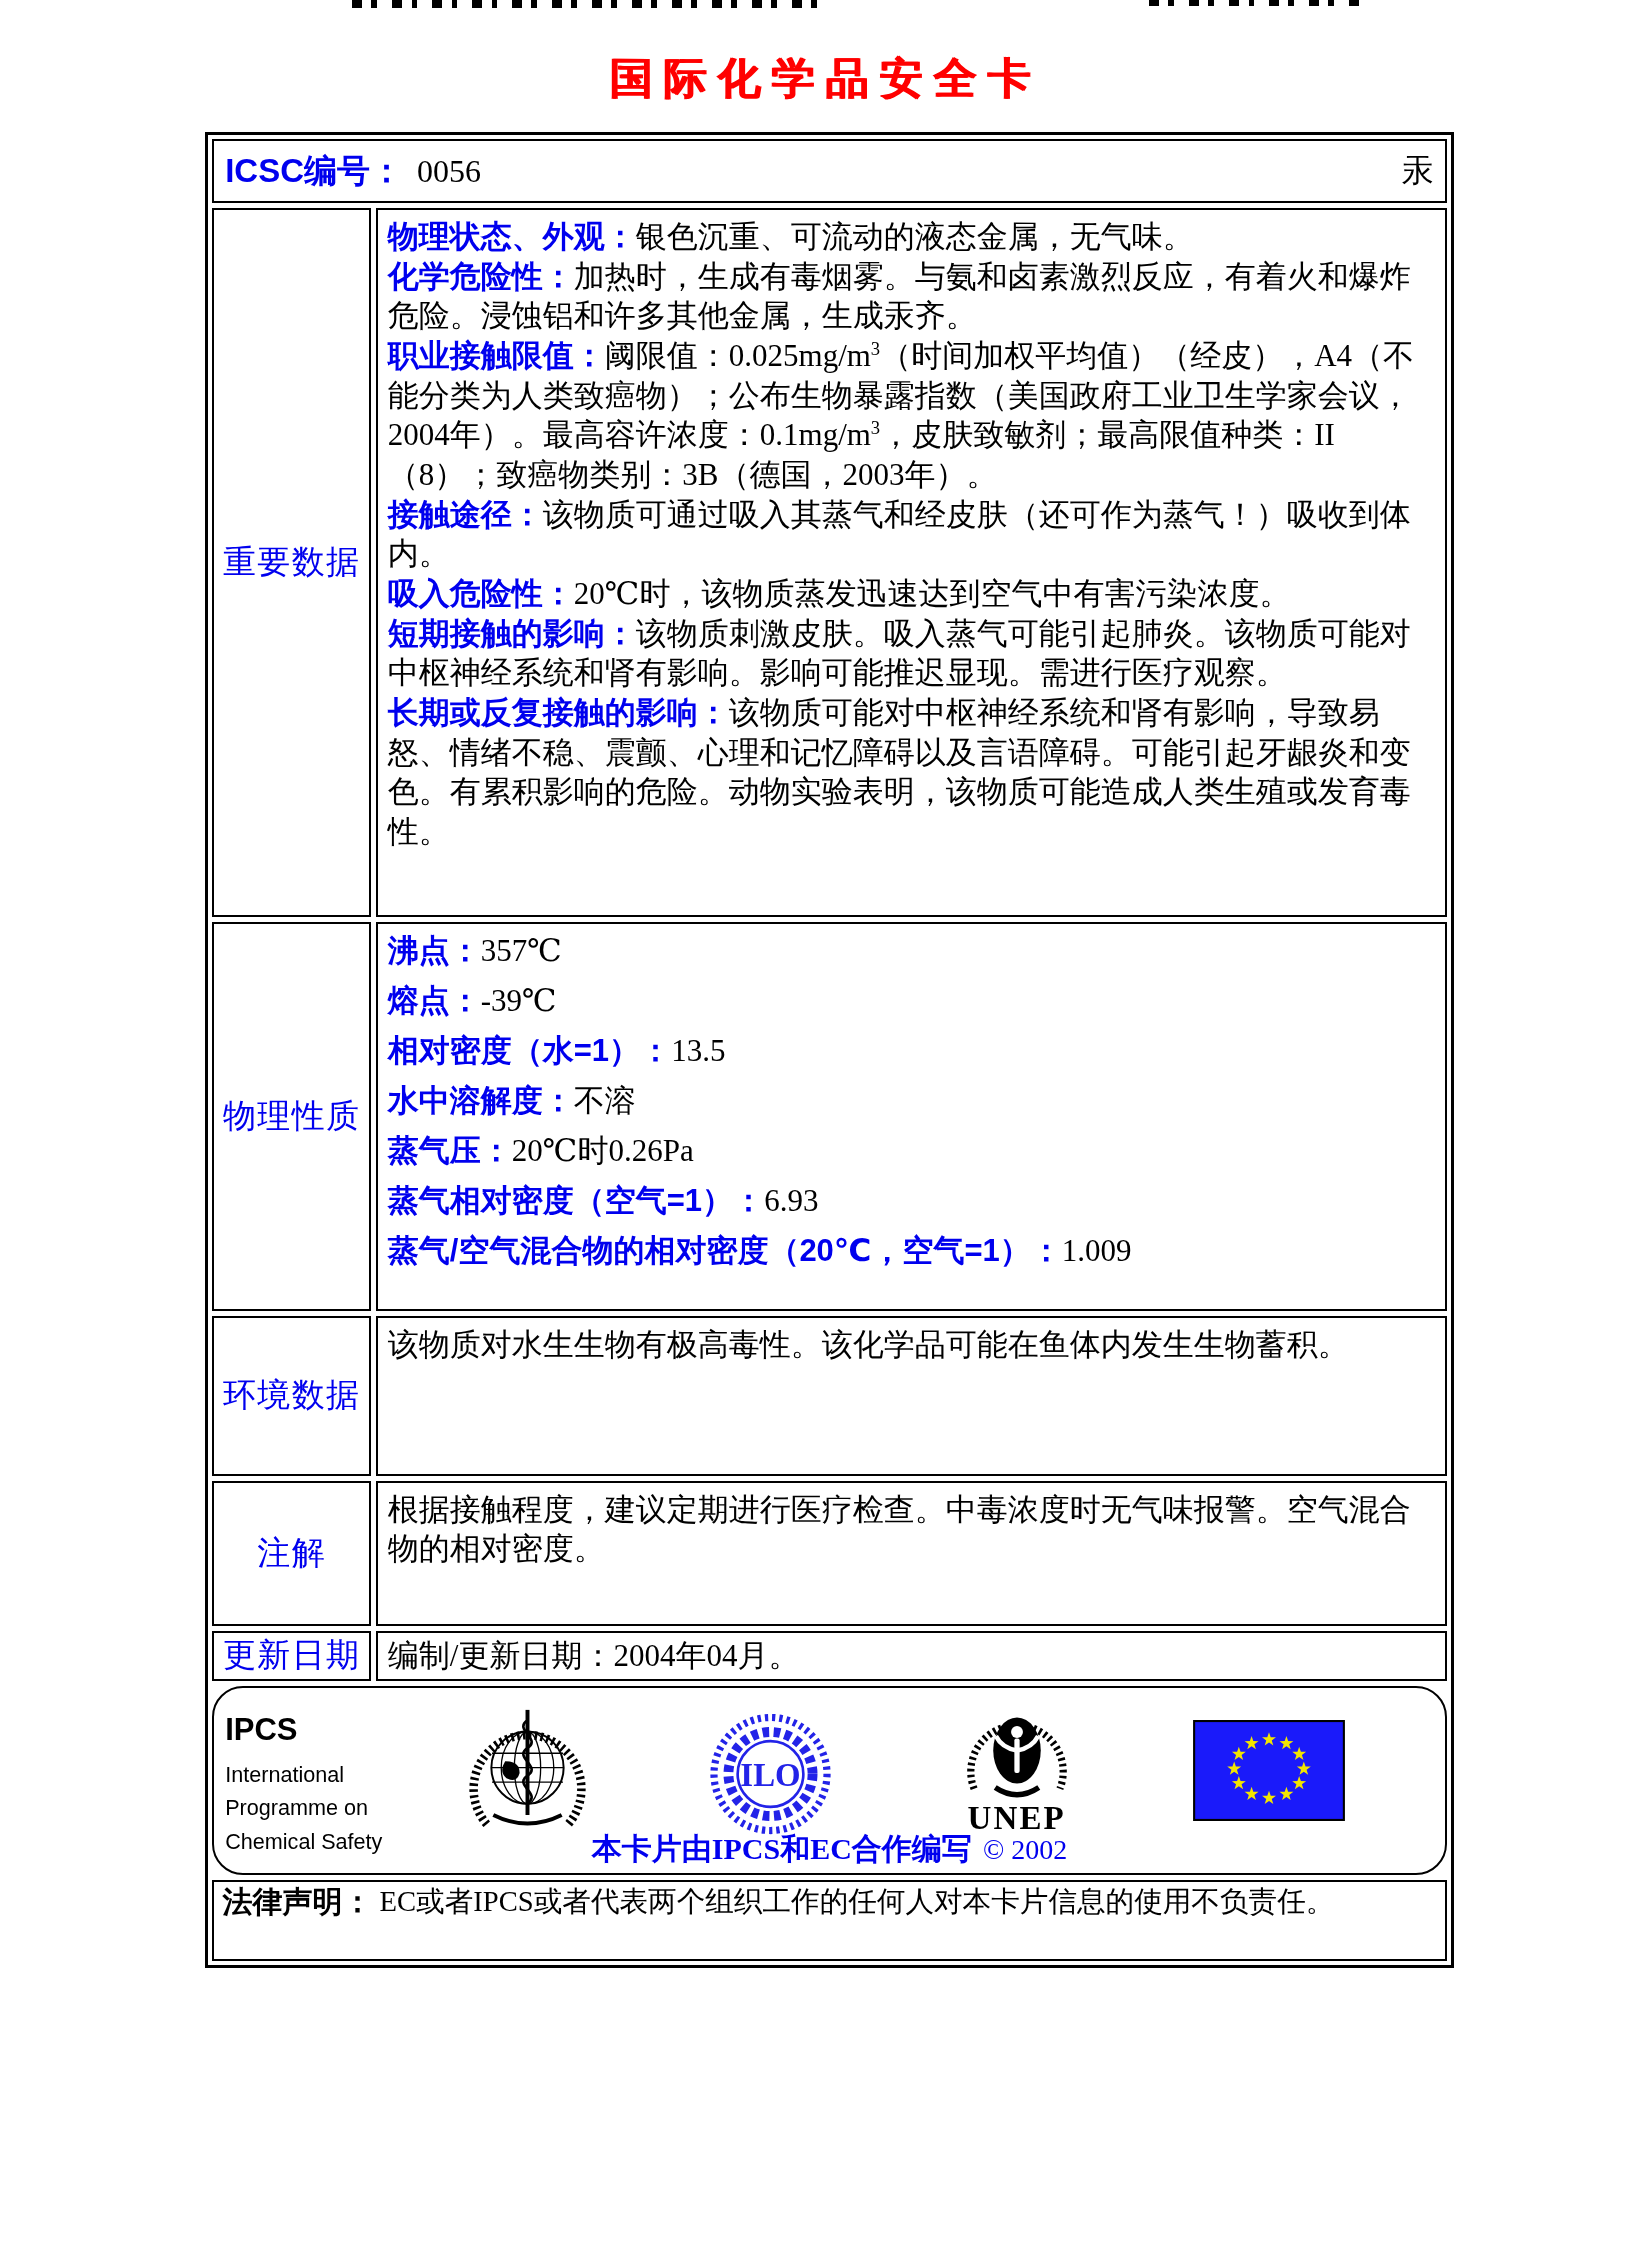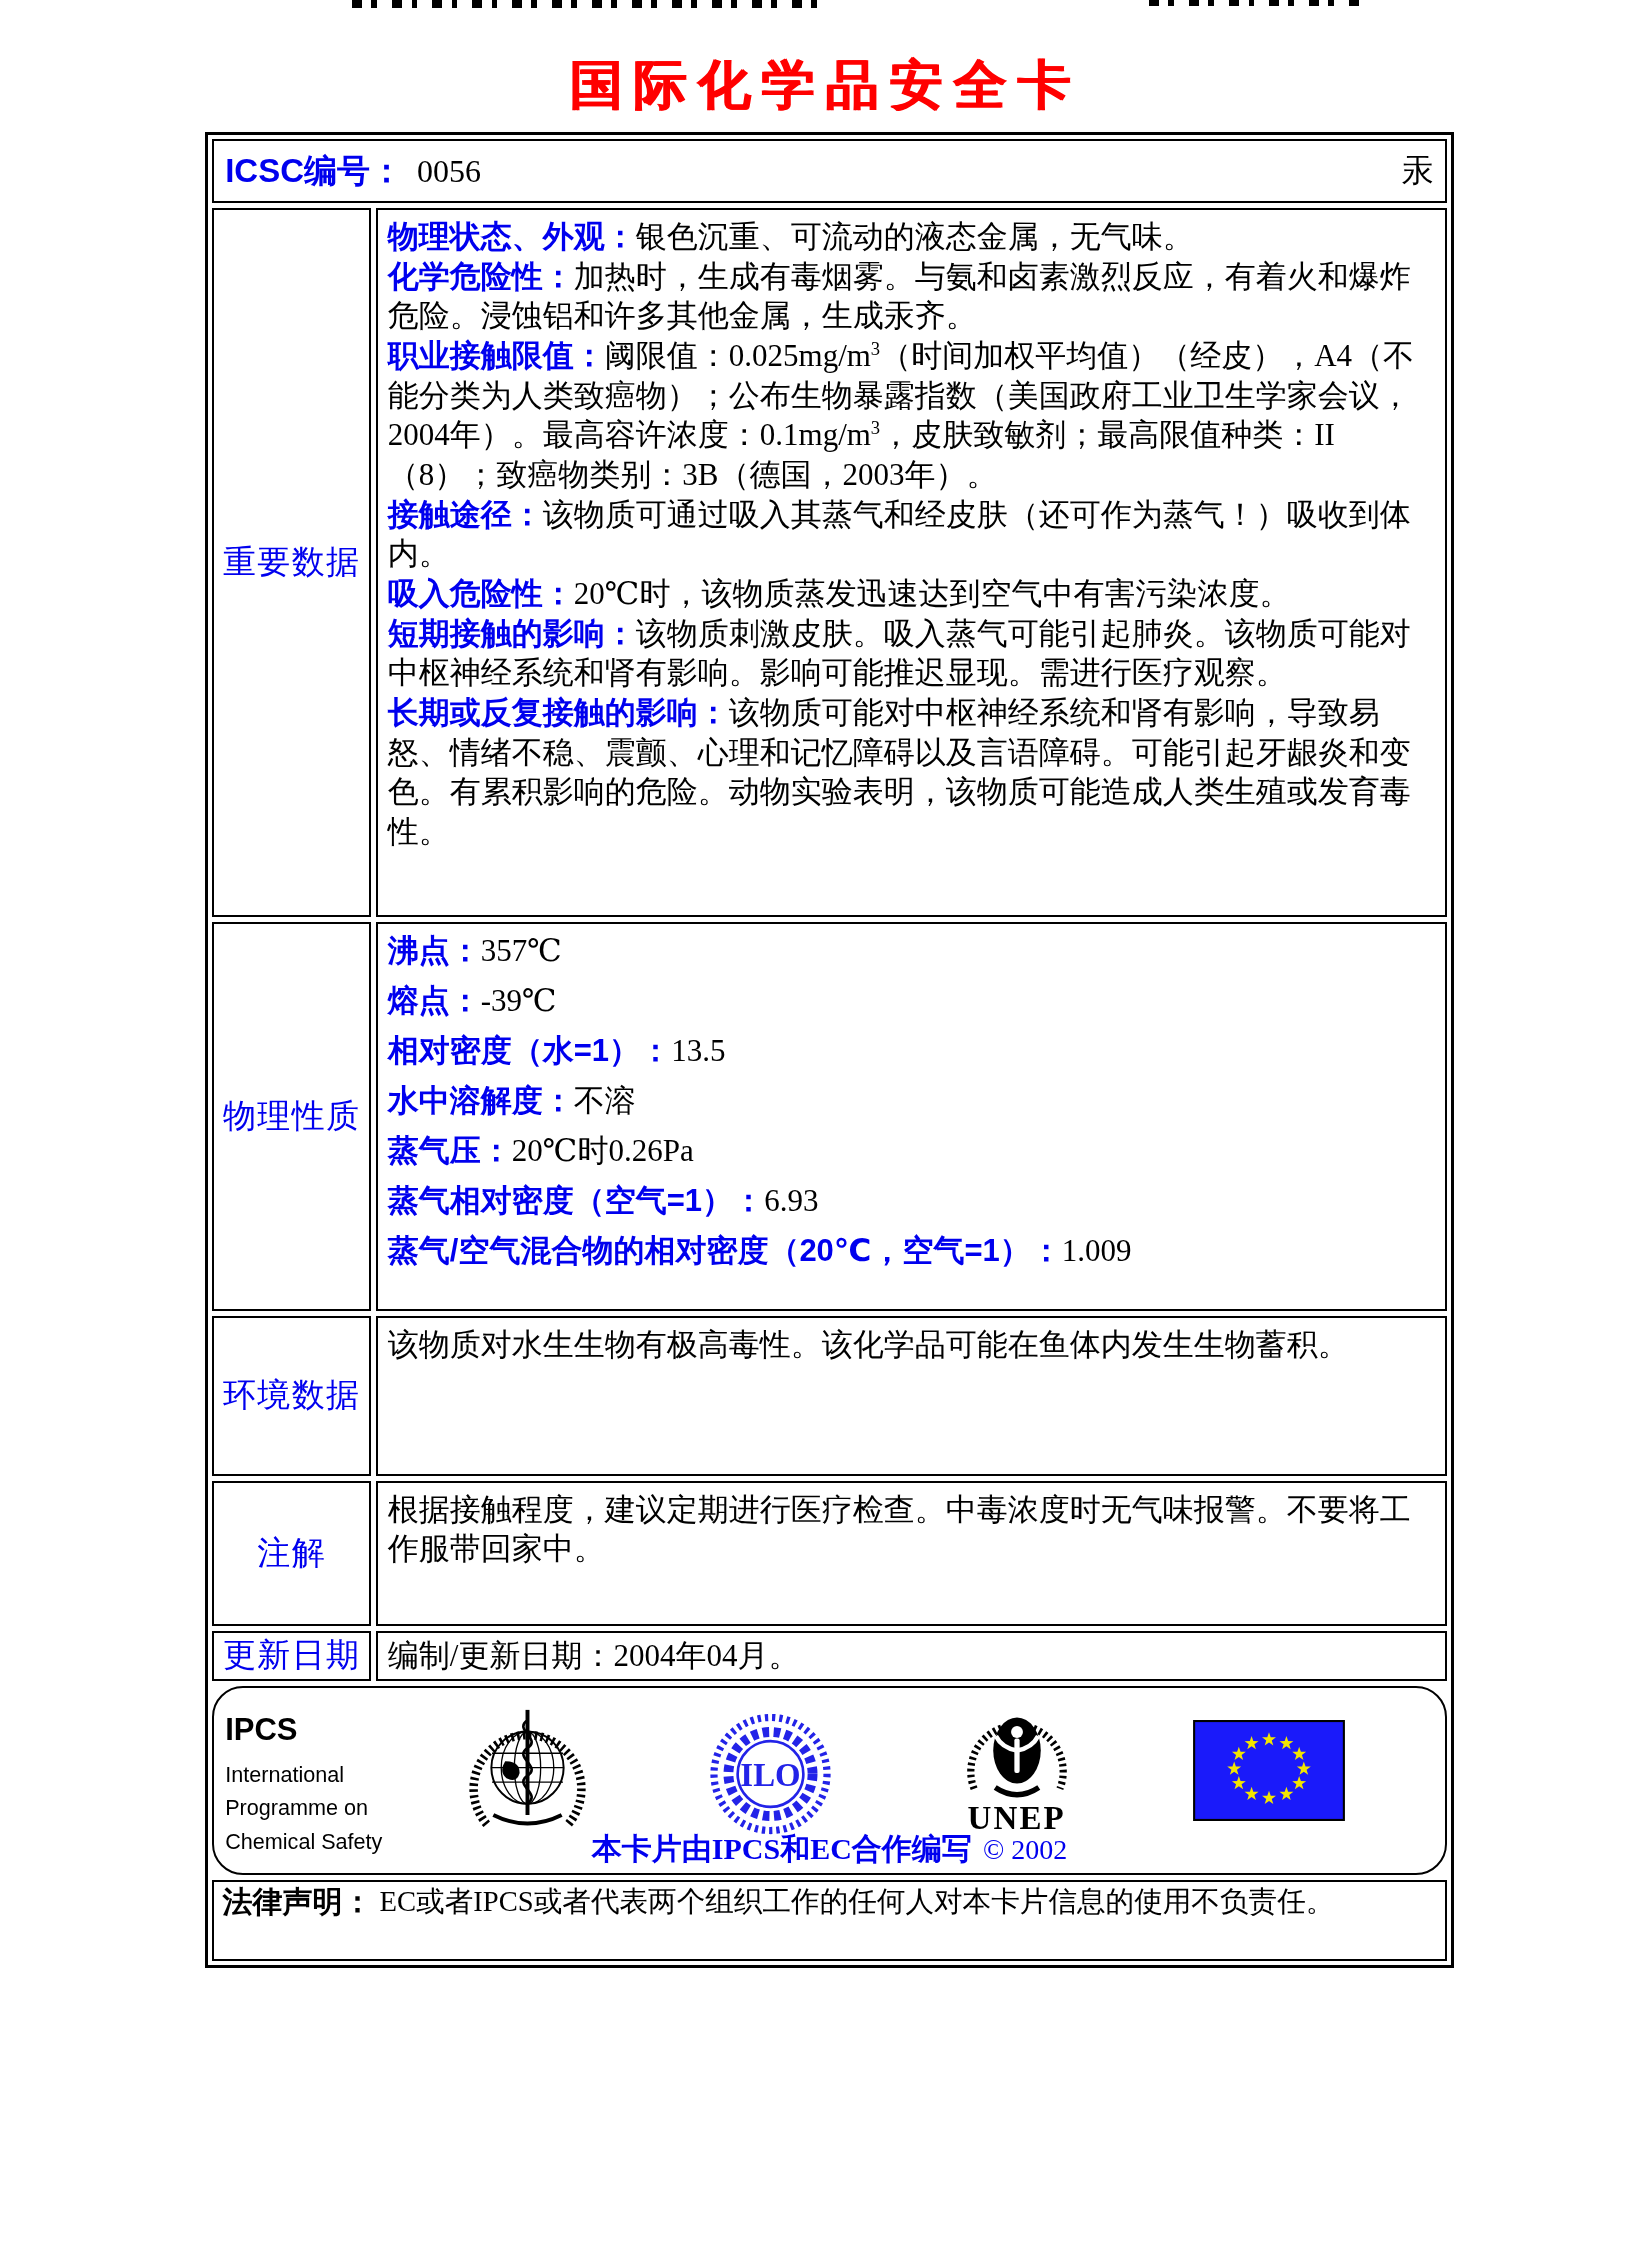--- a/index.html
+++ b/index.html
@@ -17,21 +17,21 @@
   
   .remnant{
     position:absolute;top:0;height:7.7px;
     background:repeating-linear-gradient(90deg,#000 0 10.4px,transparent 10.4px 19.5px,#000 19.5px 25px,transparent 25px 40px);
   }
   #remnant-a{left:352px;width:480px;}
   #remnant-b{left:1149px;width:216px;height:6.3px;}
 
   .doc-title{
     position:absolute;top:50px;left:0;width:100%;text-align:center;
-    color:var(--title-red);font-weight:bold;font-size:53px;letter-spacing:11px;
+    color:var(--title-red);font-weight:bold;font-size:43px;letter-spacing:11px;
     text-shadow:1.4px 0 0 currentColor;
     font-family:"Liberation Serif","DejaVu Serif",serif;
   }
 
   .card{
     position:absolute;left:205px;top:132px;width:1249px;box-sizing:border-box;
     border:3.5px solid #000;padding:4.2px;background:#fff;
     display:flex;flex-direction:column;gap:4.9px;
   }
   .row{display:flex;gap:4.9px;}
@@ -158,21 +158,21 @@
     <div class="cell content-cell">
         <div class="para"><span>该物质对水生生物有极高毒性。该化学品可能在鱼体内发生生物蓄积。</span></div>
       </div>
   </div>
 
   <div class="row" id="row-notes">
     <div class="cell label-cell">
       <span class="side-label">注解</span>
     </div>
     <div class="cell content-cell">
-        <div class="para"><span>根据接触程度，建议定期进行医疗检查。中毒浓度时无气味报警。不要将工作服带回家中。</span></div>
+        <div class="para"><span>根据接触程度，建议定期进行医疗检查。中毒浓度时无气味报警。空气混合物的相对密度。</span></div>
       </div>
   </div>
 
   <div class="row" id="row-add">
     <div class="cell label-cell">
       <span class="side-label">更新日期</span>
     </div>
     <div class="cell content-cell">
         <div class="para"><span>编制/更新日期：2004年04月。</span></div>
       </div>

